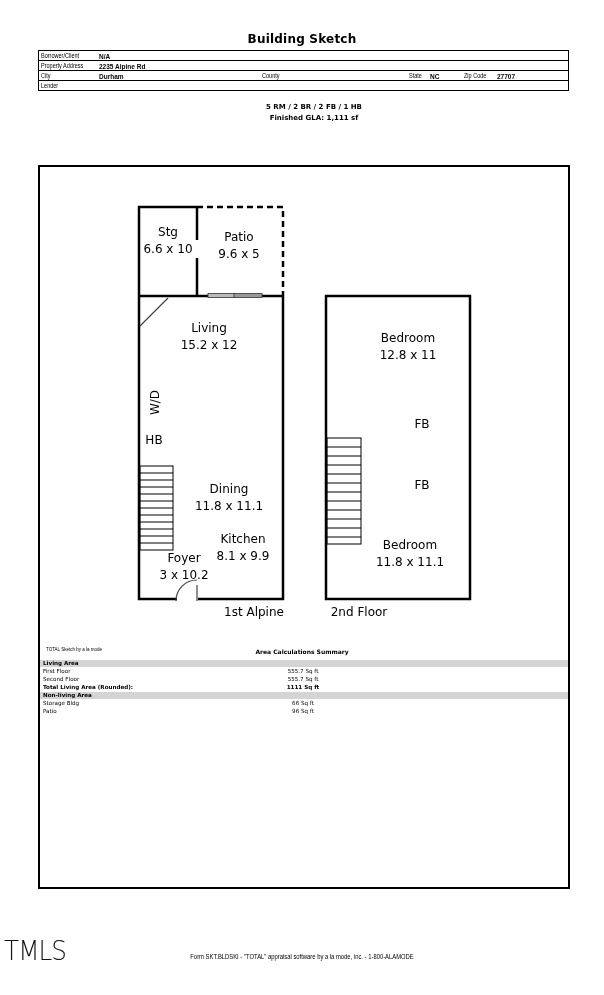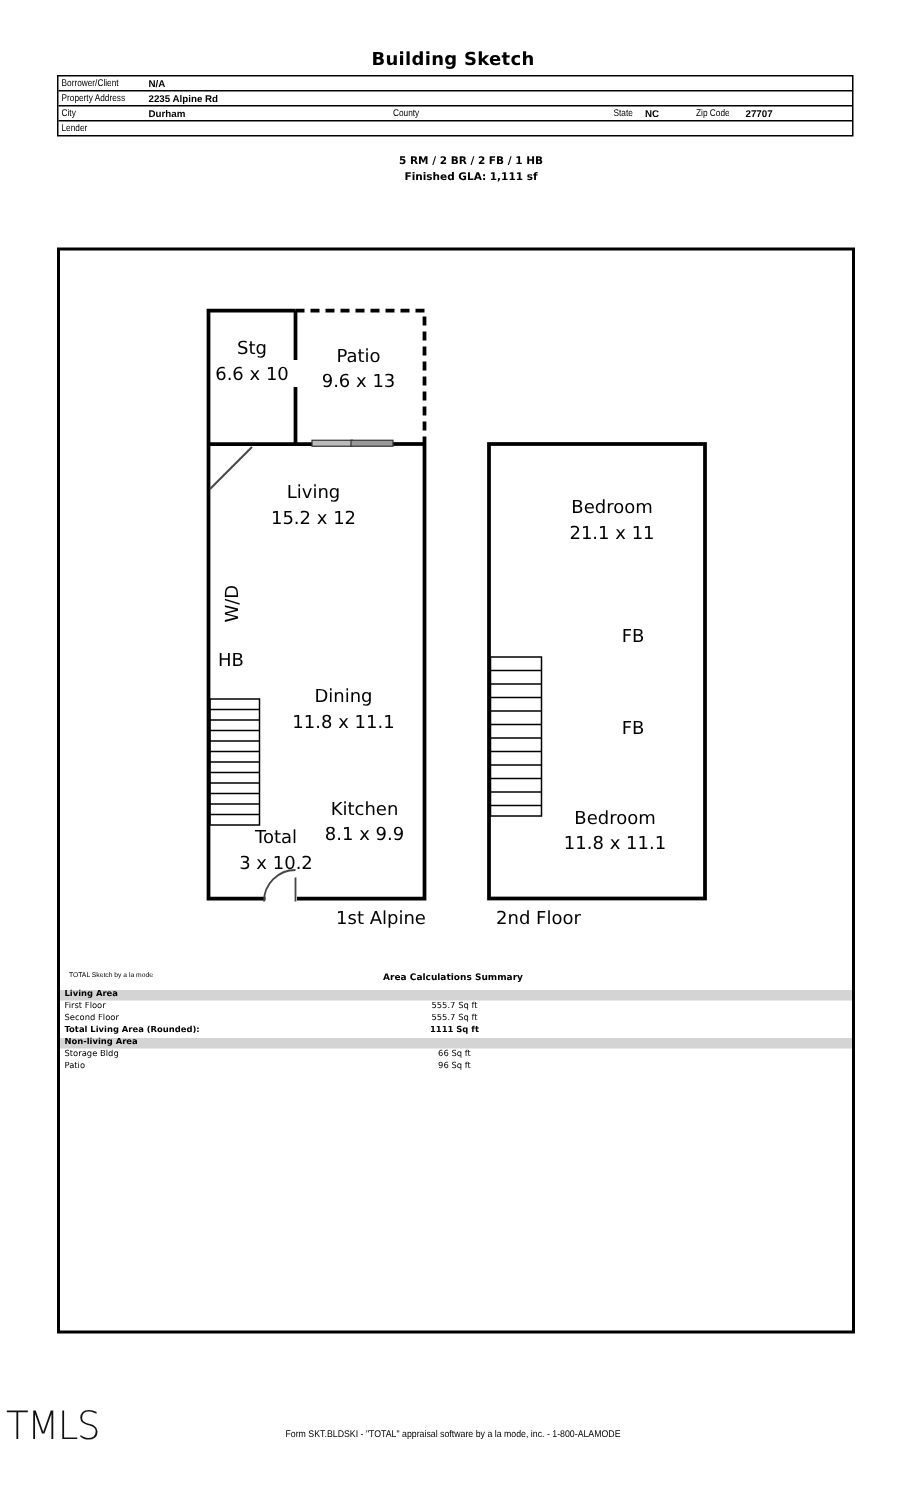--- a/index.html
+++ b/index.html
@@ -127,45 +127,45 @@
 
   <line x1="38" y1="657" x2="570" y2="657" stroke="#000" stroke-width="2"></line>
 </svg>
 
 <div class="room-label" style="left:168px; top:224px">
   <div>Stg</div>
   <div>6.6 x 10</div>
 </div>
 <div class="room-label" style="left:239px; top:229px">
   <div>Patio</div>
-  <div>9.6 x 13</div>
+  <div>9.6 x 5</div>
 </div>
 <div class="room-label" style="left:209px; top:320px">
   <div>Living</div>
   <div>15.2 x 12</div>
 </div>
-<div class="room-label" style="left:229px; top:456px">
+<div class="room-label" style="left:229px; top:481px">
   <div>Dining</div>
   <div>11.8 x 11.1</div>
 </div>
 <div class="room-label" style="left:243px; top:531px">
   <div>Kitchen</div>
   <div>8.1 x 9.9</div>
 </div>
 <div class="room-label" style="left:184px; top:550px">
-  <div>Total</div>
+  <div>Foyer</div>
   <div>3 x 10.2</div>
 </div>
 <div class="room-label" style="left:155px; top:394px; transform: translateX(-50%) rotate(-90deg);">W/D</div>
 <div class="room-label" style="left:154px; top:432px">HB</div>
 <div class="room-label" style="left:254px; top:604px">1st Alpine</div>
 
 <div class="room-label" style="left:408px; top:330px">
   <div>Bedroom</div>
-  <div>21.1 x 11</div>
+  <div>12.8 x 11</div>
 </div>
 <div class="room-label" style="left:410px; top:537px">
   <div>Bedroom</div>
   <div>11.8 x 11.1</div>
 </div>
 <div class="room-label" style="left:422px; top:416px">FB</div>
 <div class="room-label" style="left:422px; top:477px">FB</div>
 <div class="room-label" style="left:359px; top:604px">2nd Floor</div>
 
 <div class="area-header">

